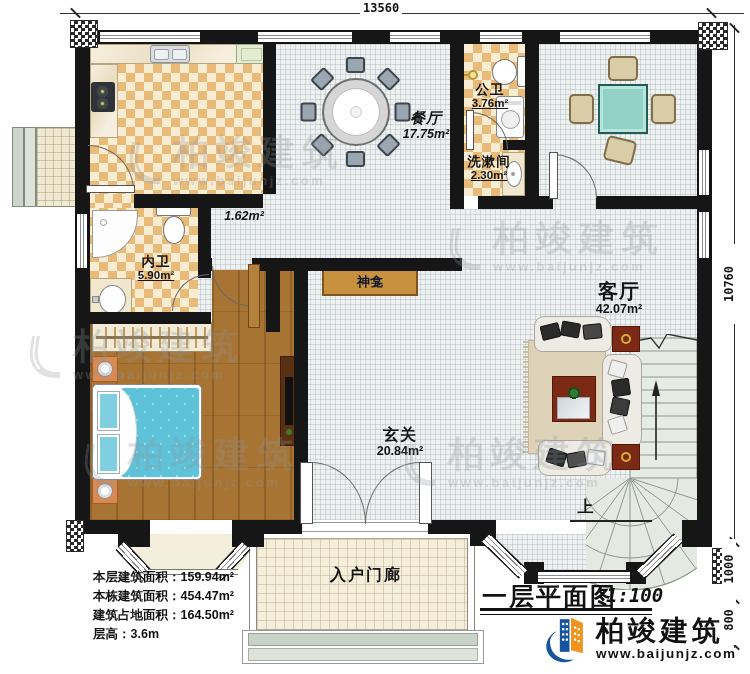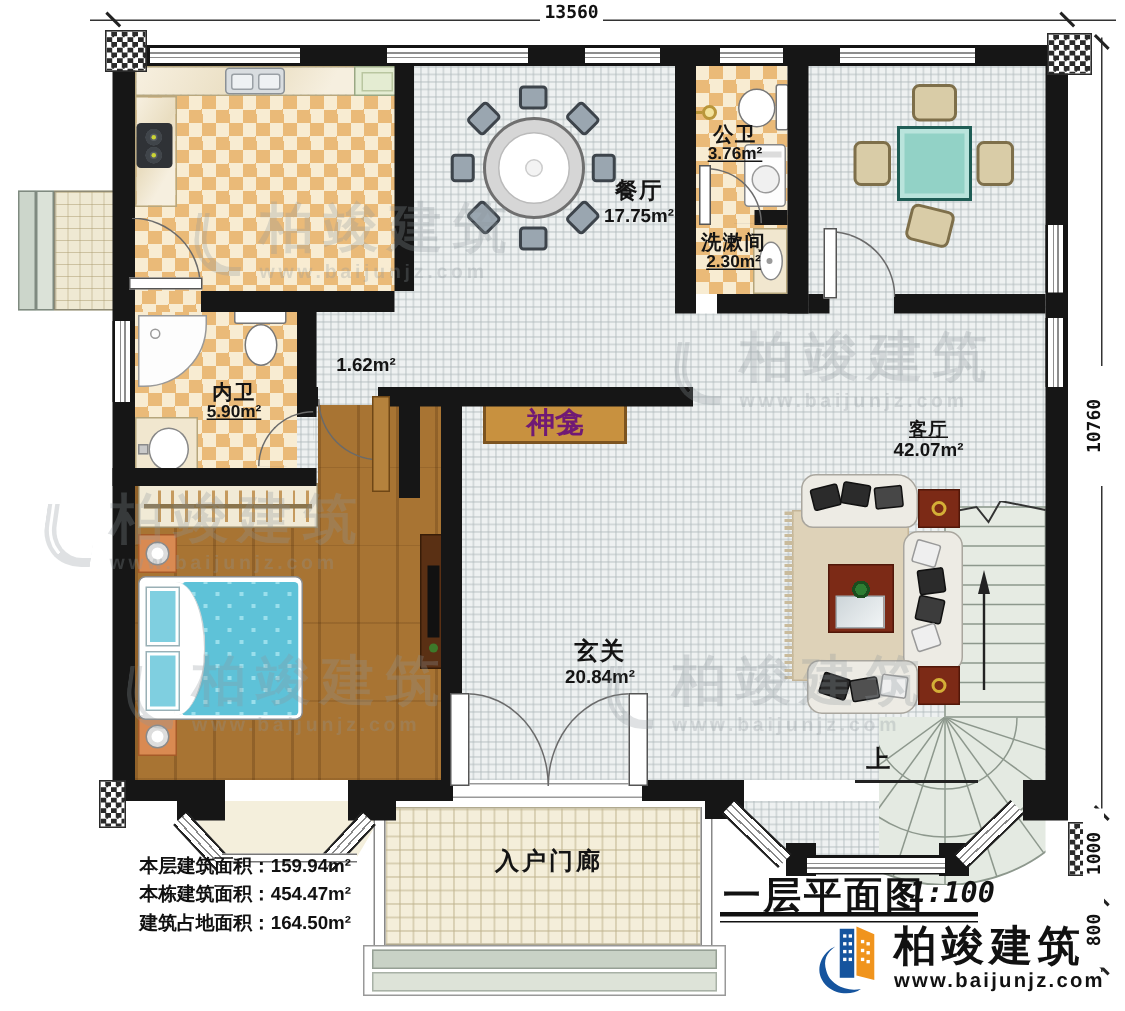--- a/index.html
+++ b/index.html
@@ -229,21 +229,21 @@
     <div class="abs" style="left:13px;top:8px;width:16px;height:16px;background:radial-gradient(circle at 50% 50%,#2e7d32 0 34%,#1b4d1e 34% 52%,transparent 53%);"></div>
   </div>
   <div class="fur" style="left:612px;top:326px;width:28px;height:26px;background:#7c2a16;border:1.6px solid #511708;">
     <div class="abs" style="left:8px;top:7px;width:10px;height:10px;border:2px solid #d4af37;border-radius:50%;"></div>
   </div>
   <div class="fur" style="left:612px;top:444px;width:28px;height:26px;background:#7c2a16;border:1.6px solid #511708;">
     <div class="abs" style="left:8px;top:7px;width:10px;height:10px;border:2px solid #d4af37;border-radius:50%;"></div>
   </div>
 
   <div class="fur" style="left:322px;top:268px;width:96px;height:28px;background:#c8913f;border:2px solid #7c5420;display:flex;align-items:center;justify-content:center;">
-    <span style="font-weight:bold;font-size:19px;color:#701a75;">神龛</span>
+    <span style="font-weight:bold;font-size:13px;color:#0f172a;">神龛</span>
   </div>
 
   <div class="wall" style="left:75px;top:30px;width:637px;height:14px;"></div>
   <div class="wall" style="left:75px;top:30px;width:15px;height:504px;"></div>
   <div class="wall" style="left:697px;top:30px;width:15px;height:500px;"></div>
   <div class="wall" style="left:75px;top:520px;width:45px;height:14px;"></div>
   <div class="wall" style="left:118px;top:520px;width:32px;height:27px;"></div>
   <div class="wall" style="left:232px;top:520px;width:32px;height:27px;"></div>
   <div class="wall" style="left:262px;top:520px;width:40px;height:14px;"></div>
   <div class="wall" style="left:428px;top:520px;width:44px;height:14px;"></div>
@@ -302,45 +302,45 @@
   <div class="leaf" style="left:549px;top:152px;width:7px;height:45px;"></div>
 
   <div class="arc tr" style="left:471px;top:112px;width:36px;height:36px;"></div>
   <div class="leaf" style="left:466px;top:110px;width:6px;height:38px;"></div>
 
   <div class="arc tl" style="left:172px;top:274px;width:36px;height:36px;"></div>
 
   <div class="arc bl" style="left:212px;top:266px;width:40px;height:40px;"></div>
   <div class="wleaf" style="left:248px;top:264px;width:10px;height:62px;"></div>
 
-  <div class="rlabel" style="left:388px;top:120px;width:76px;">
+  <div class="rlabel" style="left:388px;top:110px;width:76px;font-style:italic;">
     <div class="rl-name">餐厅</div>
     <div class="rl-area">17.75m²</div>
   </div>
   <div class="rlabel sm" style="left:462px;top:82px;width:56px;">
     <div class="rl-name">公卫</div>
     <div class="rl-area">3.76m²</div>
   </div>
   <div class="rlabel sm" style="left:458px;top:154px;width:62px;">
     <div class="rl-name">洗漱间</div>
     <div class="rl-area">2.30m²</div>
   </div>
   <div class="rlabel sm" style="left:126px;top:254px;width:60px;">
     <div class="rl-name">内卫</div>
     <div class="rl-area">5.90m²</div>
   </div>
-  <div class="rlabel" style="left:214px;top:236px;width:60px;">
+  <div class="rlabel" style="left:214px;top:209px;width:60px;font-style:italic;">
     <div class="rl-area">1.62m²</div>
   </div>
   <div class="rlabel" style="left:355px;top:426px;width:90px;">
     <div class="rl-name" style="font-size:16px;">玄关</div>
     <div class="rl-area">20.84m²</div>
   </div>
   <div class="rlabel" style="left:584px;top:280px;width:70px;">
-    <div class="rl-name" style="font-size:12px;text-decoration:underline;">客厅</div>
+    <div class="rl-name" style="font-size:20px;">客厅</div>
     <div class="rl-area">42.07m²</div>
   </div>
   <div class="rlabel" style="left:326px;top:566px;width:80px;">
     <div class="rl-name" style="font-size:16px;letter-spacing:2px;">入户门廊</div>
   </div>
   <div class="rlabel" style="left:574px;top:498px;width:24px;">
     <div class="rl-name" style="font-size:16px;">上</div>
   </div>
   <div class="abs" style="left:570px;top:520px;width:82px;height:2px;background:#222;"></div>
 
@@ -390,20 +390,21 @@
     <div>
         <div class="wm-name">柏竣建筑</div>
          <div class="wm-url">www.baijunjz.com</div>
       </div>
   </div>
 
   <div class="info">
     <div>本层建筑面积：159.94m²</div>
     <div>本栋建筑面积：454.47m²</div>
     <div>建筑占地面积：164.50m²</div>
+    <div>层高：3.6m</div>
   </div>
 
   <div class="ttl" style="left:482px;top:580px;font-size:25px;letter-spacing:2px;">一层平面图</div>
   <div class="ttl" style="left:606px;top:584px;font-size:19px;font-family:'DejaVu Sans Mono','Liberation Mono',monospace;font-style:italic;">1:100</div>
   <div class="abs" style="left:480px;top:608px;width:172px;height:3px;background:#111;"></div>
   <div class="abs" style="left:480px;top:614px;width:172px;height:1px;background:#111;"></div>
   <svg class="abs" style="left:542px;top:610px;" width="52" height="54" viewBox="0 0 70 72">
     <path d="M16 30 C4 39 2 54 13 64 C21 71 35 72 43 66 C30 69 15 62 12 50 C9 40 12 34 20 28 Z" fill="#15549e"></path>
     <rect x="24" y="12" width="13" height="44" fill="#15549e"></rect>
     <path d="M39 10 L55 17 L55 58 L39 54 Z" fill="#f0941d"></path>

